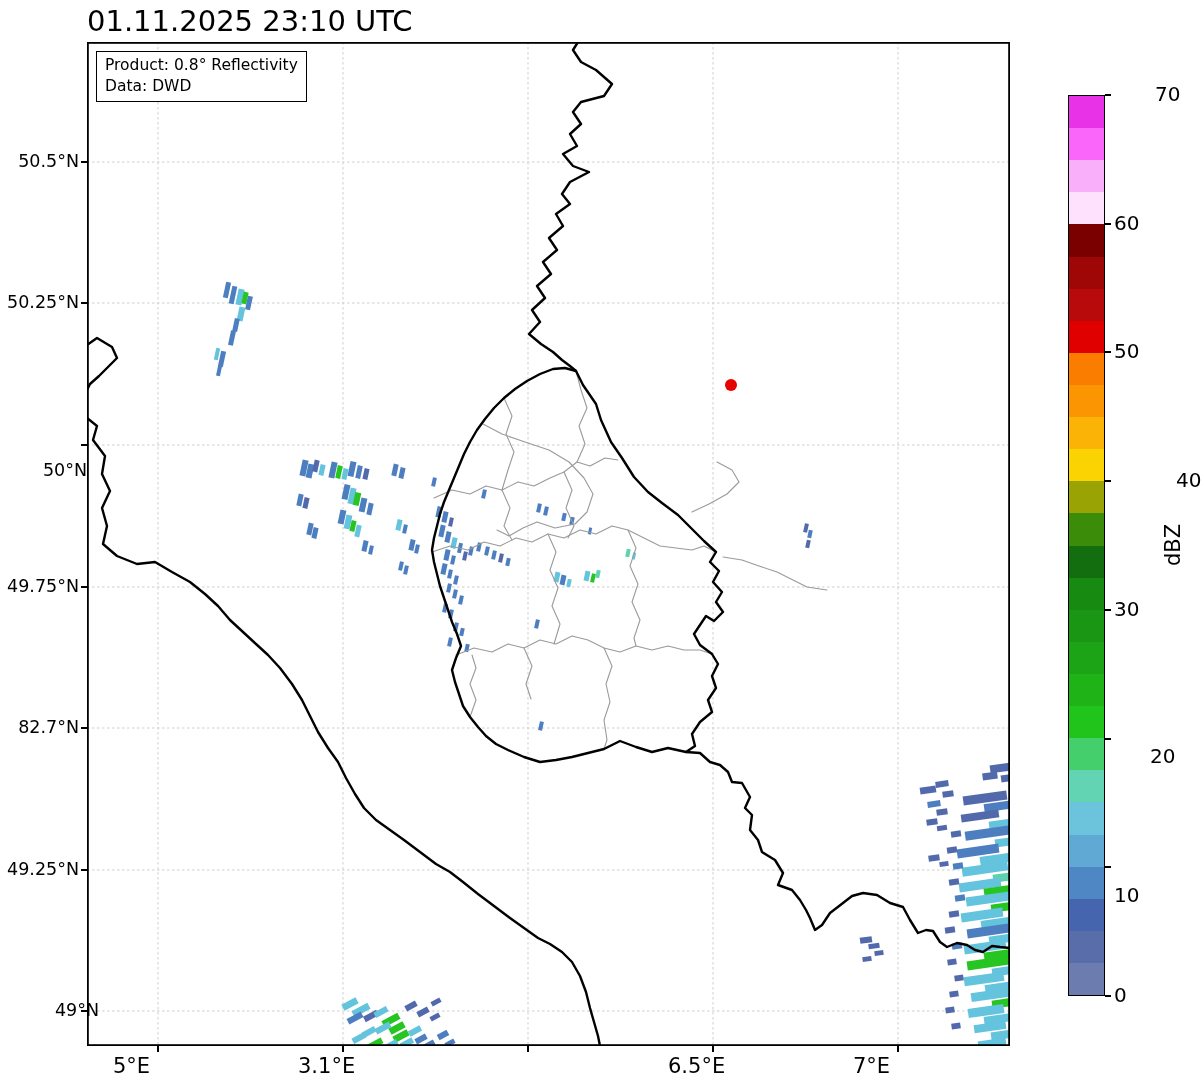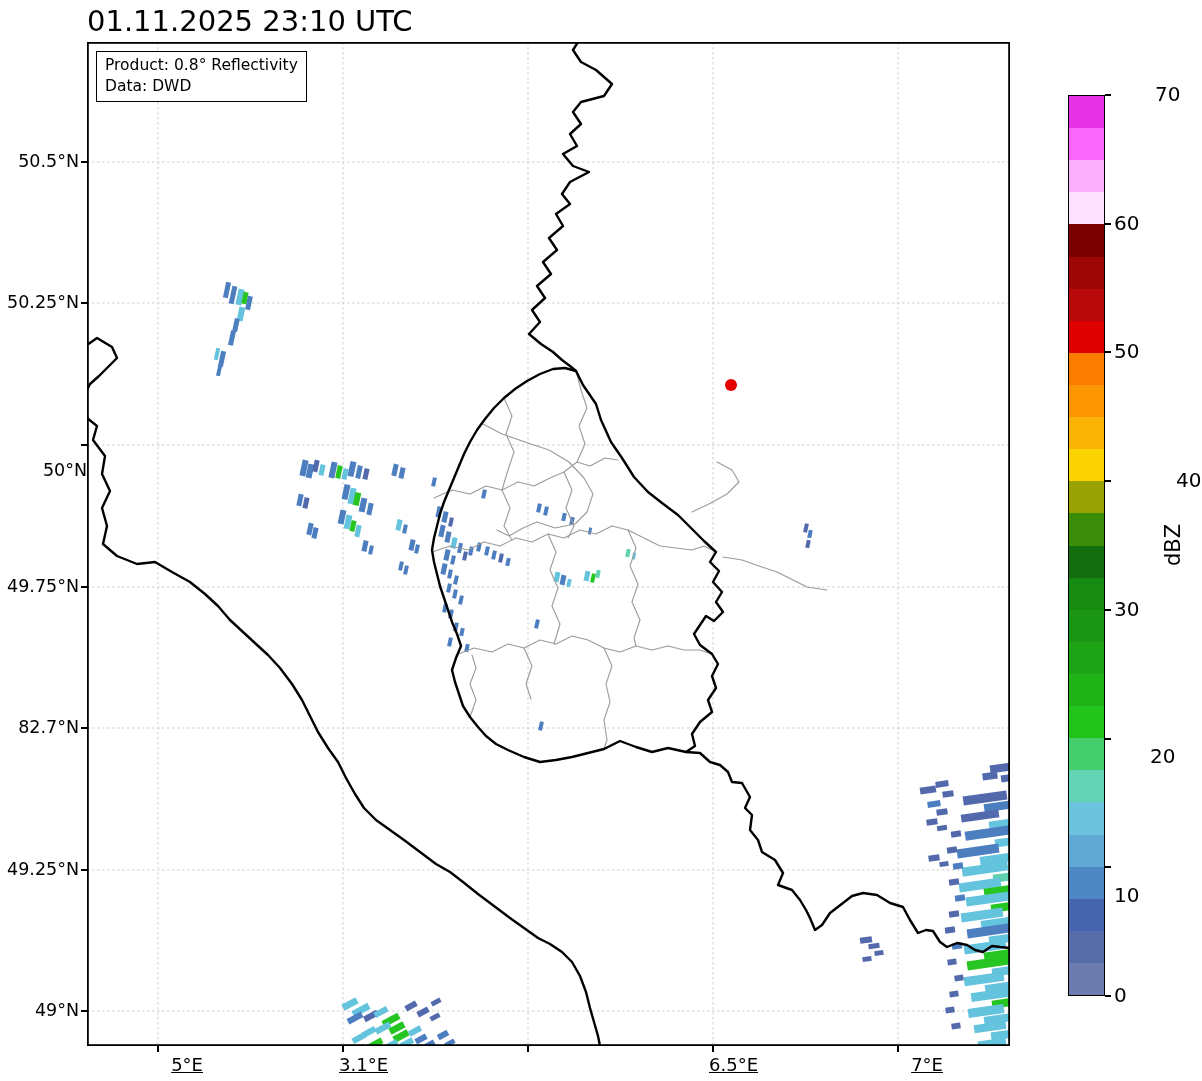--- a/index.html
+++ b/index.html
@@ -4,21 +4,21 @@
 <style>
   html,body{margin:0;padding:0;background:#fff;}
   .fig{position:relative;width:1202px;height:1081px;background:#fff;
        font-family:"DejaVu Sans","Liberation Sans",sans-serif;color:#000;overflow:hidden;}
   .title{position:absolute;left:87px;top:6px;width:923px;text-align:left;
          font-size:29px;line-height:1.1;}
   .plot{position:absolute;left:87px;top:42px;width:831px;height:1004px;}
   .plot svg{position:absolute;left:0;top:0;}
   .infobox{position:absolute;left:9px;top:9px;background:#fff;border:1.4px solid #000;
            padding:3px 8px 4px 8px;font-size:15.5px;line-height:1.35;white-space:nowrap;}
-  .xtlab{position:absolute;width:90px;text-align:right;font-size:18px;text-decoration:underline;}
+  .xtlab{position:absolute;width:90px;text-align:left;font-size:21px;}
   .ytlab{position:absolute;left:0;width:79px;text-align:right;font-size:17.5px;}
   .tick{position:absolute;background:#000;}
   .cbar{position:absolute;left:1068px;top:95px;width:37px;height:901px;
         border:1.6px solid #000;box-sizing:border-box;display:flex;flex-direction:column;}
   .cbar .seg{flex:1 1 auto;}
   .cblab{position:absolute;font-size:20px;}
   .cbunit{position:absolute;left:1173px;top:545px;font-size:21px;
           transform:translate(-50%,-50%) rotate(-90deg);white-space:nowrap;}
 </style>
 </head>
@@ -264,21 +264,21 @@
       <div class="ytlab" style="top: 292px;">50.25°N</div>
       <div class="tick" style="left: 81px; top: 444.3px; width: 6px; height: 1.4px;"></div>
       <div class="ytlab" style="top: 460px; padding-left: 8px;">50°N</div>
       <div class="tick" style="left: 81px; top: 586.3px; width: 6px; height: 1.4px;"></div>
       <div class="ytlab" style="top: 576px;">49.75°N</div>
       <div class="tick" style="left: 81px; top: 727.3px; width: 6px; height: 1.4px;"></div>
       <div class="ytlab" style="top: 717px;">82.7°N</div>
       <div class="tick" style="left: 81px; top: 869.3px; width: 6px; height: 1.4px;"></div>
       <div class="ytlab" style="top: 859px;">49.25°N</div>
       <div class="tick" style="left: 81px; top: 1010.3px; width: 6px; height: 1.4px;"></div>
-      <div class="ytlab" style="top: 1000px;">49°N</div>
+      <div class="ytlab" style="top: 1000px; padding-left: 20px;">49°N</div>
     </div>
 
   <div class="cbar" id="cbar">
       <div class="seg" style="background: rgb(232, 50, 232);"></div>
       <div class="seg" style="background: rgb(249, 102, 249);"></div>
       <div class="seg" style="background: rgb(250, 175, 250);"></div>
       <div class="seg" style="background: rgb(253, 225, 253);"></div>
       <div class="seg" style="background: rgb(122, 0, 0);"></div>
       <div class="seg" style="background: rgb(159, 6, 6);"></div>
       <div class="seg" style="background: rgb(184, 10, 10);"></div>

